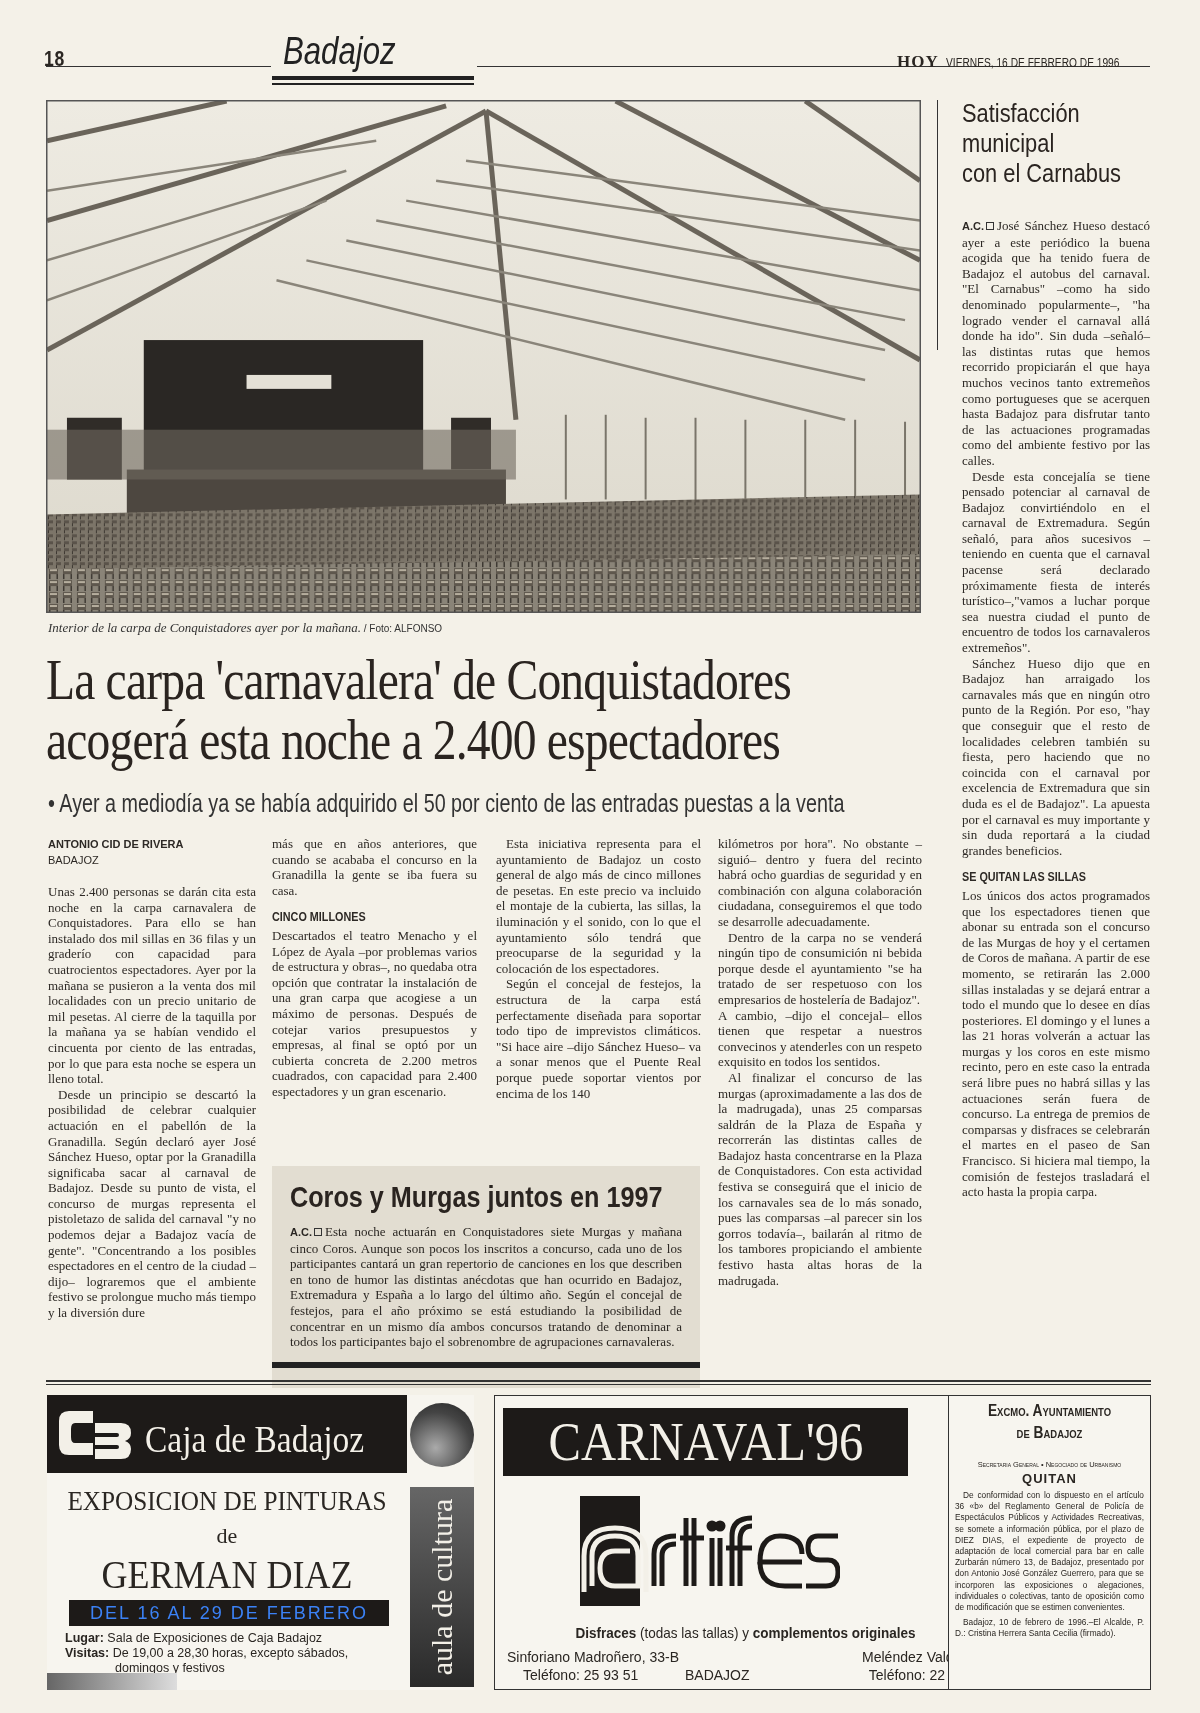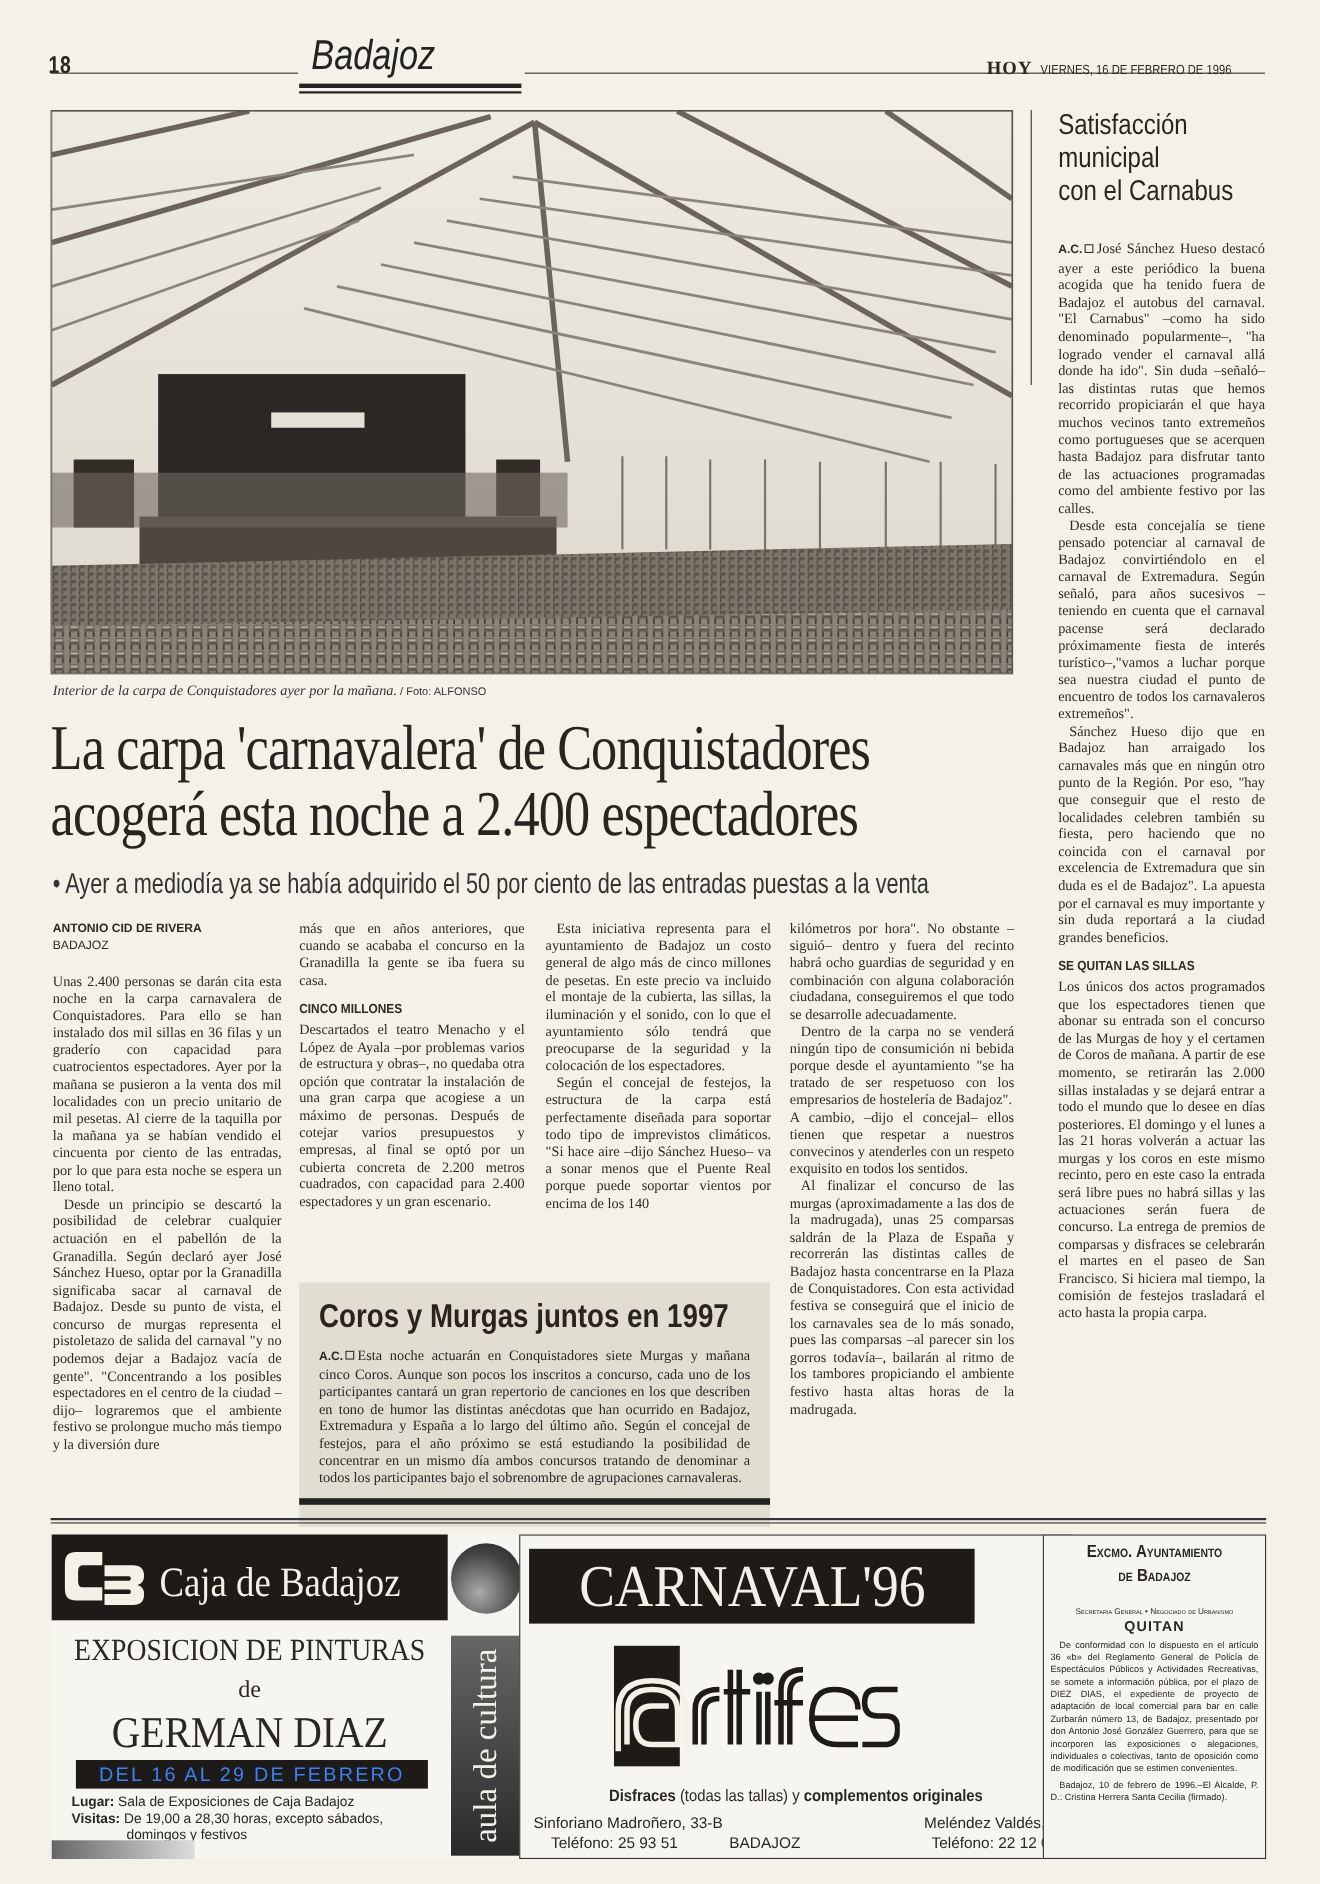--- a/index.html
+++ b/index.html
@@ -50,21 +50,21 @@
   .ad1-side { position: absolute; left: 363px; top: 92px; width: 64px; height: 200px; background: linear-gradient(#666, #2a2a2a); color: #f3f0e8; }
   .ad1-side span { position: absolute; left: 50%; top: 50%; transform: translate(-50%, -50%) rotate(-90deg); font-size: 30px; white-space: nowrap; }
   .ad1-l1 { position: absolute; left: 0; width: 360px; top: 90px; text-align: center; font-size: 28px; transform: scaleX(0.9); }
   .ad1-l2 { position: absolute; left: 0; width: 360px; top: 128px; text-align: center; font-size: 22px; }
   .ad1-l3 { position: absolute; left: 0; width: 360px; top: 156px; text-align: center; font-size: 40px; transform: scaleX(0.9); }
   .ad1-date { position: absolute; left: 22px; top: 205px; width: 320px; height: 26px; background: #1d1a18; color: #3b82f6; font-family: "Liberation Sans", sans-serif; font-size: 18px; text-align: center; line-height: 26px; letter-spacing: 2px; }
   .ad1-info { position: absolute; left: 18px; top: 236px; font-family: "Liberation Sans", sans-serif; font-size: 12.5px; line-height: 15px; }
   .ad1-info b { font-weight: bold; }
   .ad1-grad { position: absolute; left: 0; top: 278px; width: 130px; height: 17px; background: linear-gradient(90deg, #666, #ddd); }
 
-  .ad2 { position: absolute; left: 472px; top: 1395px; width: 503px; height: 295px; border: 1px solid #333; background: #f7f5ef; }
+  .ad2 { position: absolute; left: 494px; top: 1395px; width: 503px; height: 295px; border: 1px solid #333; background: #f7f5ef; }
   .ad2-bar { position: absolute; left: 8px; top: 12px; width: 405px; height: 68px; background: #1d1a18; color: #f3f0e8; text-align: center; font-size: 54px; line-height: 68px; font-family: "Liberation Serif", serif; transform: none; }
   .ad2-bar span { display: inline-block; transform: scaleX(0.9); }
   .ad2-logo { position: absolute; left: 85px; top: 100px; width: 260px; height: 110px; }
   .ad2-tag { position: absolute; left: 0; width: 100%; top: 228px; text-align: center; font-family: "Liberation Sans", sans-serif; font-size: 15px; transform: scaleX(0.9); }
   .ad2-tag b { font-weight: bold; }
   .ad2-addr { position: absolute; top: 252px; font-family: "Liberation Sans", sans-serif; font-size: 14px; line-height: 18px; }
 
   .ad3 { position: absolute; left: 948px; top: 1395px; width: 203px; height: 295px; border: 1px solid #333; background: #f7f5ef; padding: 4px 6px; text-align: center; }
   .ad3 h3 { font-family: "Liberation Sans", sans-serif; font-weight: bold; font-size: 16px; line-height: 22px; font-variant: small-caps; transform: scaleX(0.86); }
   .ad3 .dept { font-family: "Liberation Sans", sans-serif; font-size: 7.5px; font-variant: small-caps; margin-top: 16px; }

